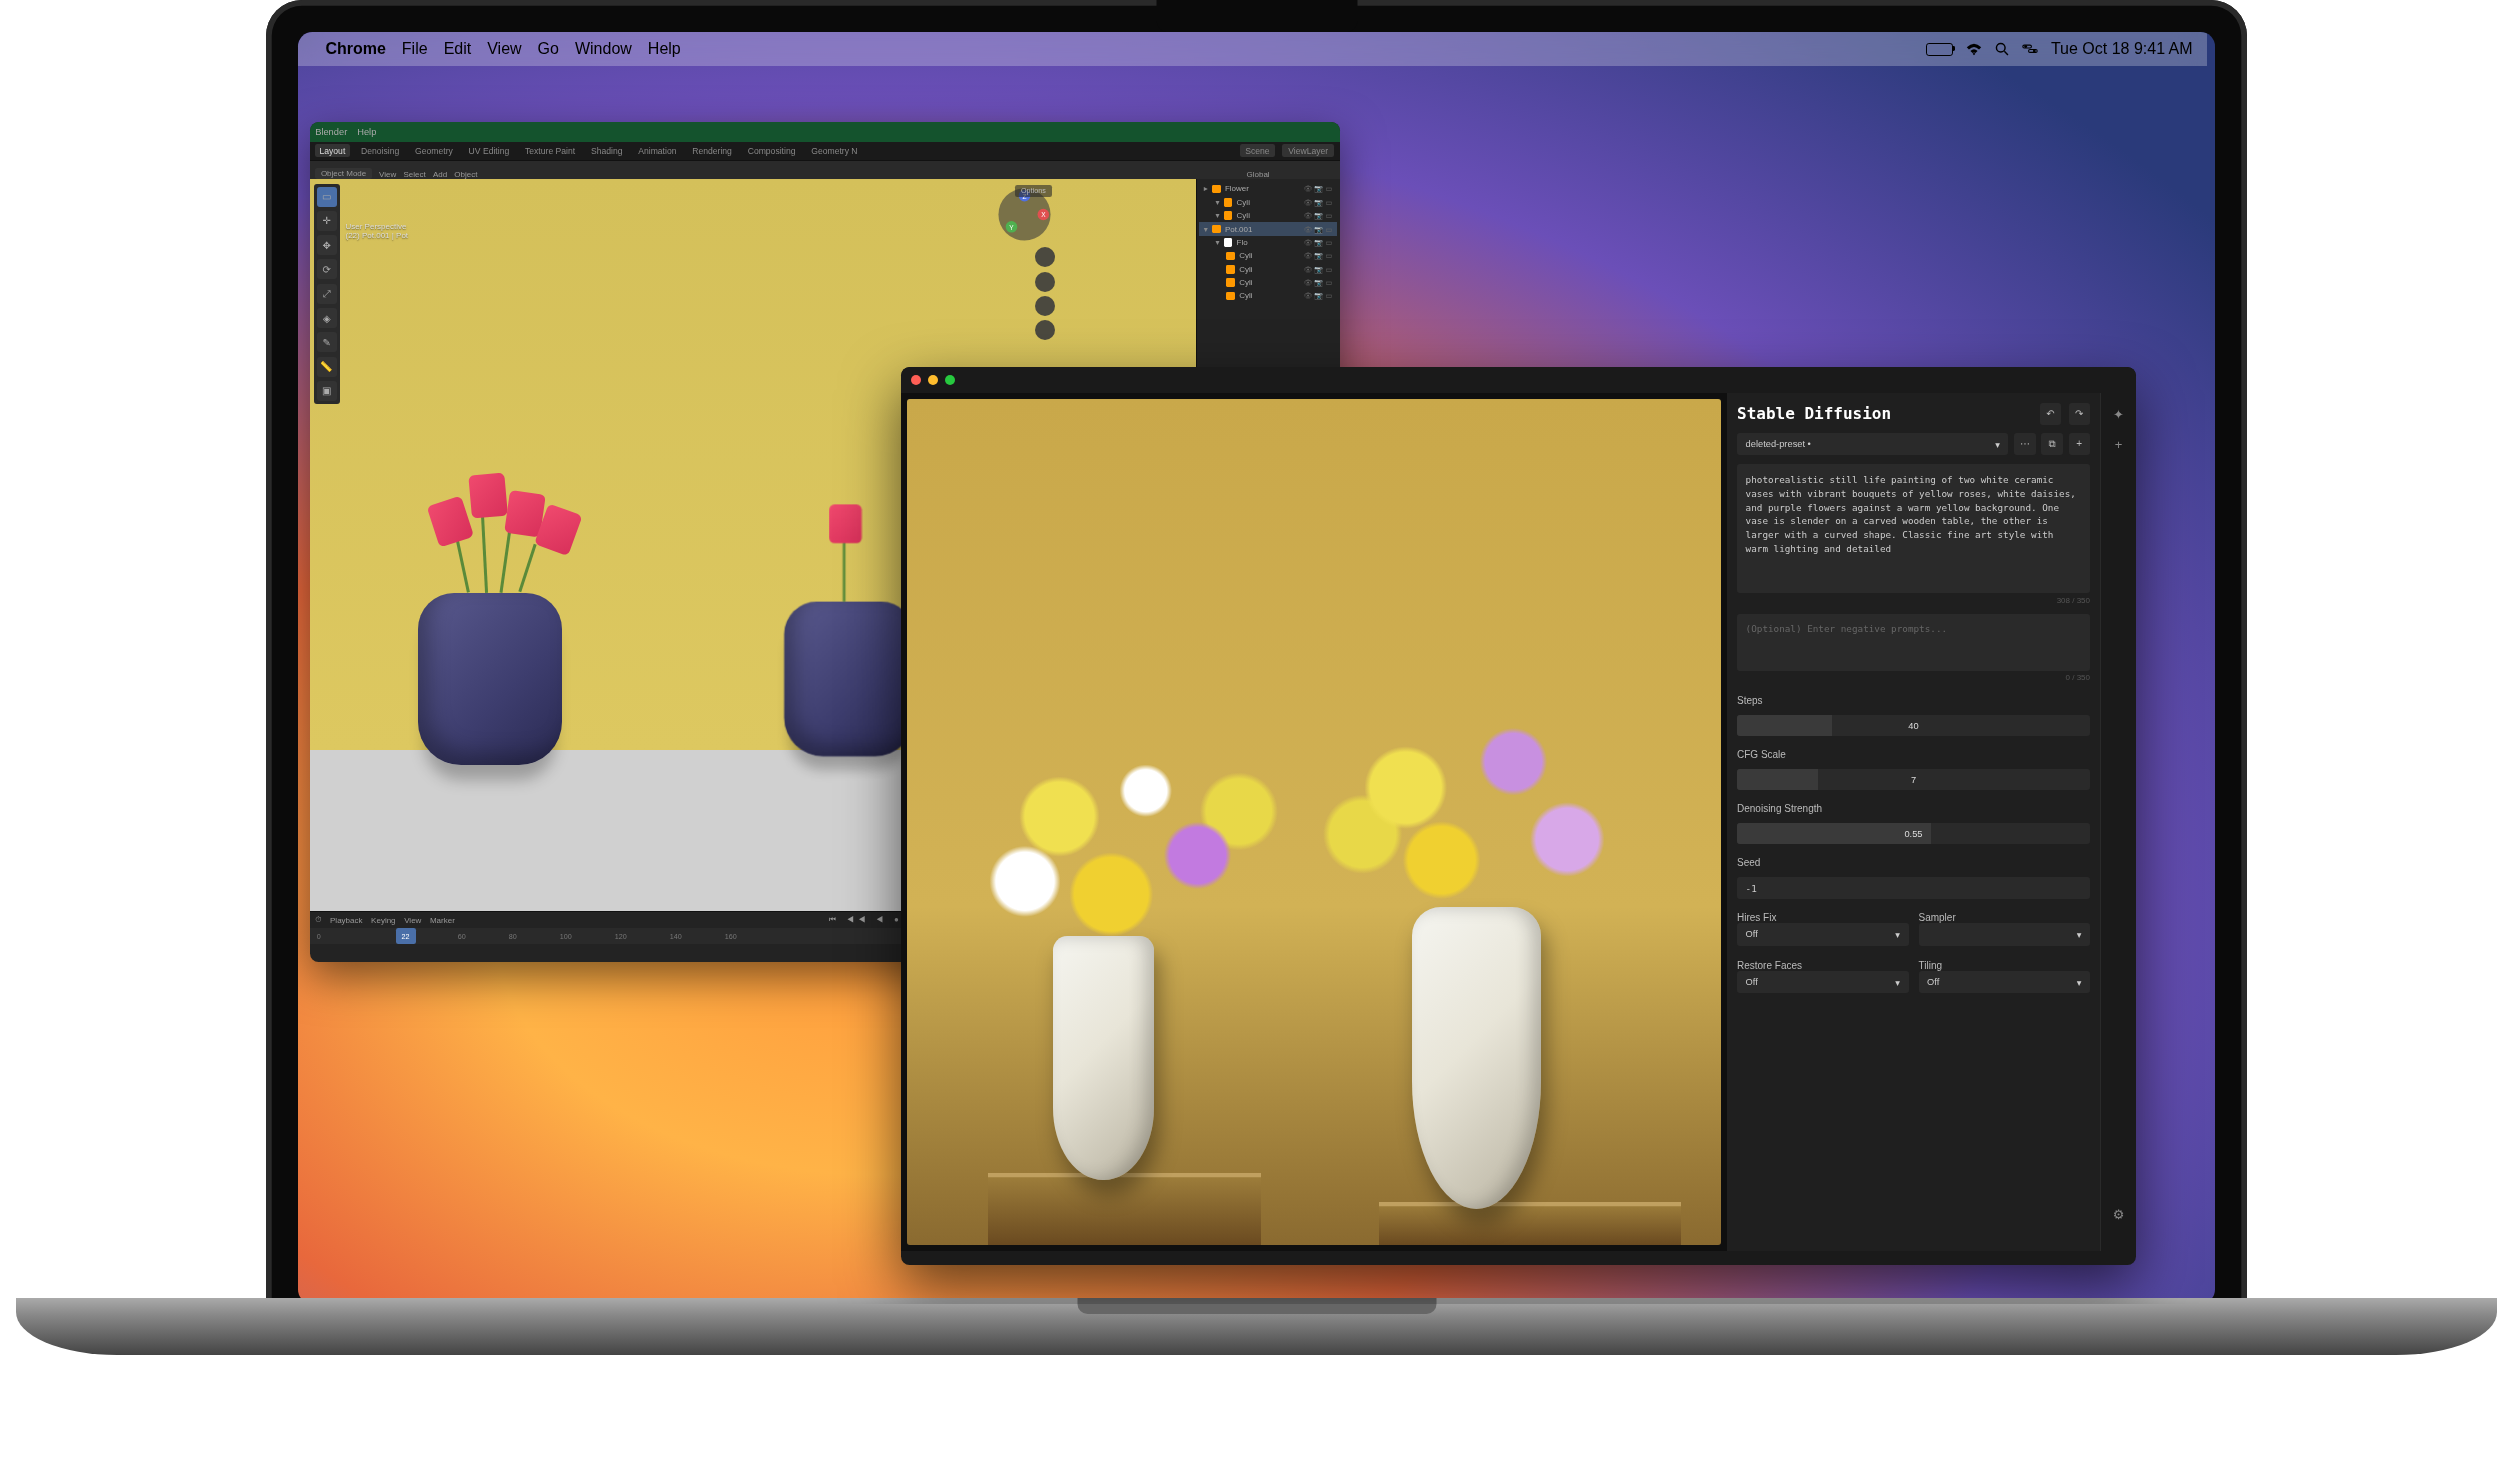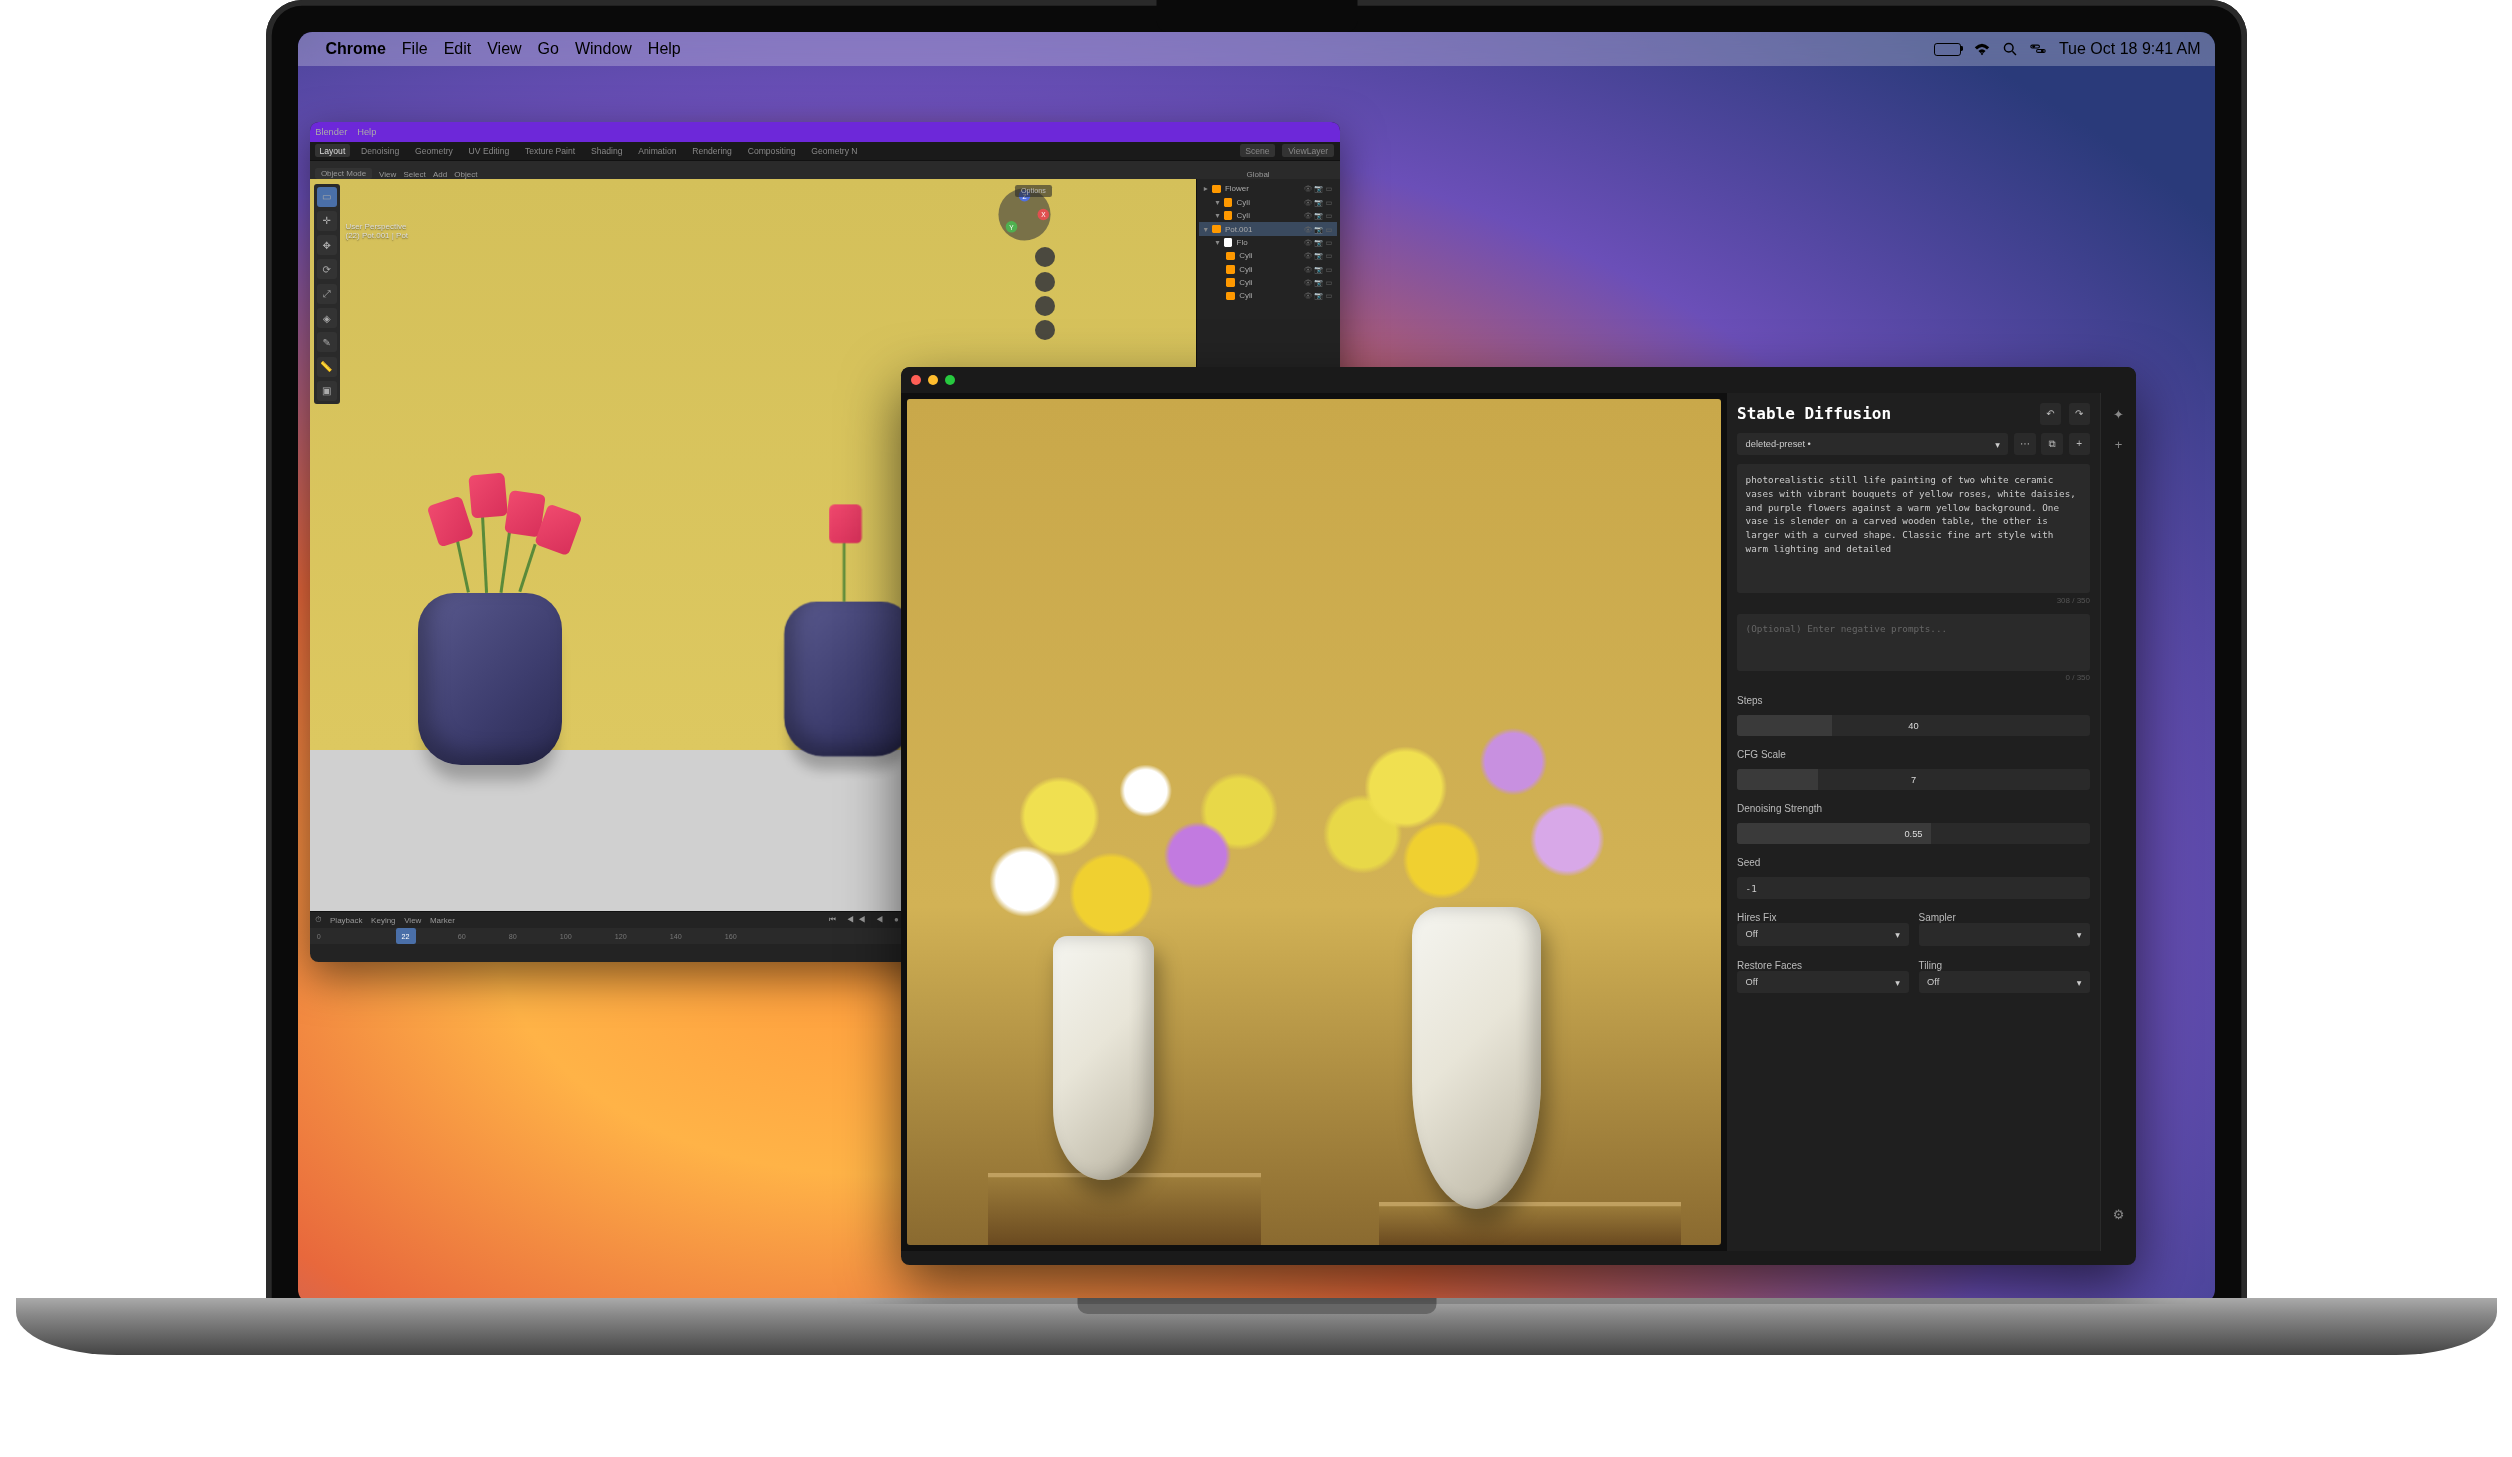--- a/index.html
+++ b/index.html
@@ -8,40 +8,40 @@
 
 .laptop-frame { position: absolute; left: 266px; top: 0; width: 1981px; height: 1336px; background: #0a0a0a; border-radius: 36px 36px 0 0; padding: 32px; box-shadow: inset 0 0 0 5.7px #2a2a2a; }
 .laptop-notch { position: absolute; top: 0; left: 50%; transform: translateX(-50%); width: 201px; height: 32px; background: #0a0a0a; border-radius: 0 0 11.5px 11.5px; z-index: 1000; }
 .laptop-base { position: absolute; left: 16px; top: 1298px; width: 2481px; height: 57px; background: linear-gradient(180deg, #aaa 0%, #888 30%, #444 100%); border-radius: 0 0 101px 101px / 0 0 43px 43px; }
 .laptop-base::before { content: ''; position: absolute; top: 0; left: 50%; transform: translateX(-50%); width: 359px; height: 16px; background: #666; border-radius: 0 0 10px 10px; }
 
 
 .desktop { width: 100%; height: 100%; background: radial-gradient(ellipse at 30% 70%, #ff9a3c 0%, #ffb347 20%, #e8683c 40%, #6b4fb8 65%, #2a3a7a 90%); border-radius: 14.4px; position: relative; overflow: hidden; }
 
 
-.menubar { position: absolute; top: 0; left: 0; right: 0; height: 34px; background: rgba(255,255,255,0.25); backdrop-filter: blur(14.4px); display: flex; align-items: center; padding: 0 14.4px; font-size: 16px; color: #000; z-index: 100; }
+.menubar { position: absolute; top: 0; left: 0; right: 8px; height: 34px; background: rgba(255,255,255,0.25); backdrop-filter: blur(14.4px); display: flex; align-items: center; padding: 0 14.4px; font-size: 16px; color: #000; z-index: 100; }
 .menubar .apple-logo { font-size: 20px; margin-right: 13px; }
 .menubar .app-name { font-weight: 700; margin-right: 16px; }
 .menubar .menu-item { margin-right: 16px; cursor: default; }
 .menubar .spacer { flex: 1; }
 .menubar .status-item { margin-left: 13px; display: flex; align-items: center; }
 .menubar .battery { width: 27px; height: 13px; border: 1.4px solid #000; border-radius: 2.9px; position: relative; }
 .menubar .battery::after { content: ''; position: absolute; right: -3.6px; top: 2.9px; width: 2.2px; height: 4.3px; background: #000; border-radius: 0 1.4px 1.4px 0; }
 .menubar .battery-fill { background: #000; height: 100%; width: 80%; border-radius: 1.4px; }
 .menubar .date-time { font-weight: 500; }
 
 
 .blender-window { position: absolute; left: 11.5px; top: 90px; width: 1030px; height: 840px; background: #232323; border-radius: 8.6px; overflow: hidden; box-shadow: 0 14.4px 43px rgba(0,0,0,0.5); }
 .blender-titlebar { height: 29px; background: #e8e8e8; display: flex; align-items: center; padding: 0 10px; font-size: 13px; color: #444; }
 .traffic-lights { display: flex; gap: 7.2px; }
 .traffic-light { width: 10px; height: 10px; border-radius: 50%; }
 .tl-red { background: #ff5f56; } .tl-yellow { background: #ffbd2e; } .tl-green { background: #27c93f; }
 .blender-title { flex: 1; text-align: center; font-size: 13px; }
 
-.blender-menubar { height: 20px; background: #6d28d9; display: flex; align-items: center; padding: 0 5.7px; font-size: 9.3px; color: #aaa; gap: 10px; }
+.blender-menubar { height: 20px; background: #14532d; display: flex; align-items: center; padding: 0 5.7px; font-size: 9.3px; color: #aaa; gap: 10px; }
 .blender-tabs { height: 18.7px; background: #1a1a1a; display: flex; align-items: center; padding: 0 5.7px; font-size: 8.6px; color: #888; gap: 7.2px; border-bottom: 0.7px solid #111; }
 .blender-tab { padding: 1.4px 4.3px; }
 .blender-tab.active { color: #ddd; background: #333; border-radius: 2.2px; }
 
 .blender-content { display: flex; height: calc(100% - 108px); }
 .blender-header2 { height: 18.7px; background: #2a2a2a; display: flex; align-items: flex-end; padding: 0 5.7px; font-size: 8px; color: #999; gap: 7.2px; }
 
 .viewport-area { flex: 1; position: relative; background: #393939; }
 .viewport-sky { position: absolute; top: 0; left: 0; right: 0; height: 78%; background: linear-gradient(180deg, #d4c05a 0%, #ddc860 100%); }
 .viewport-floor { position: absolute; bottom: 0; left: 0; right: 0; height: 22%; background: #d0d0d0; }

